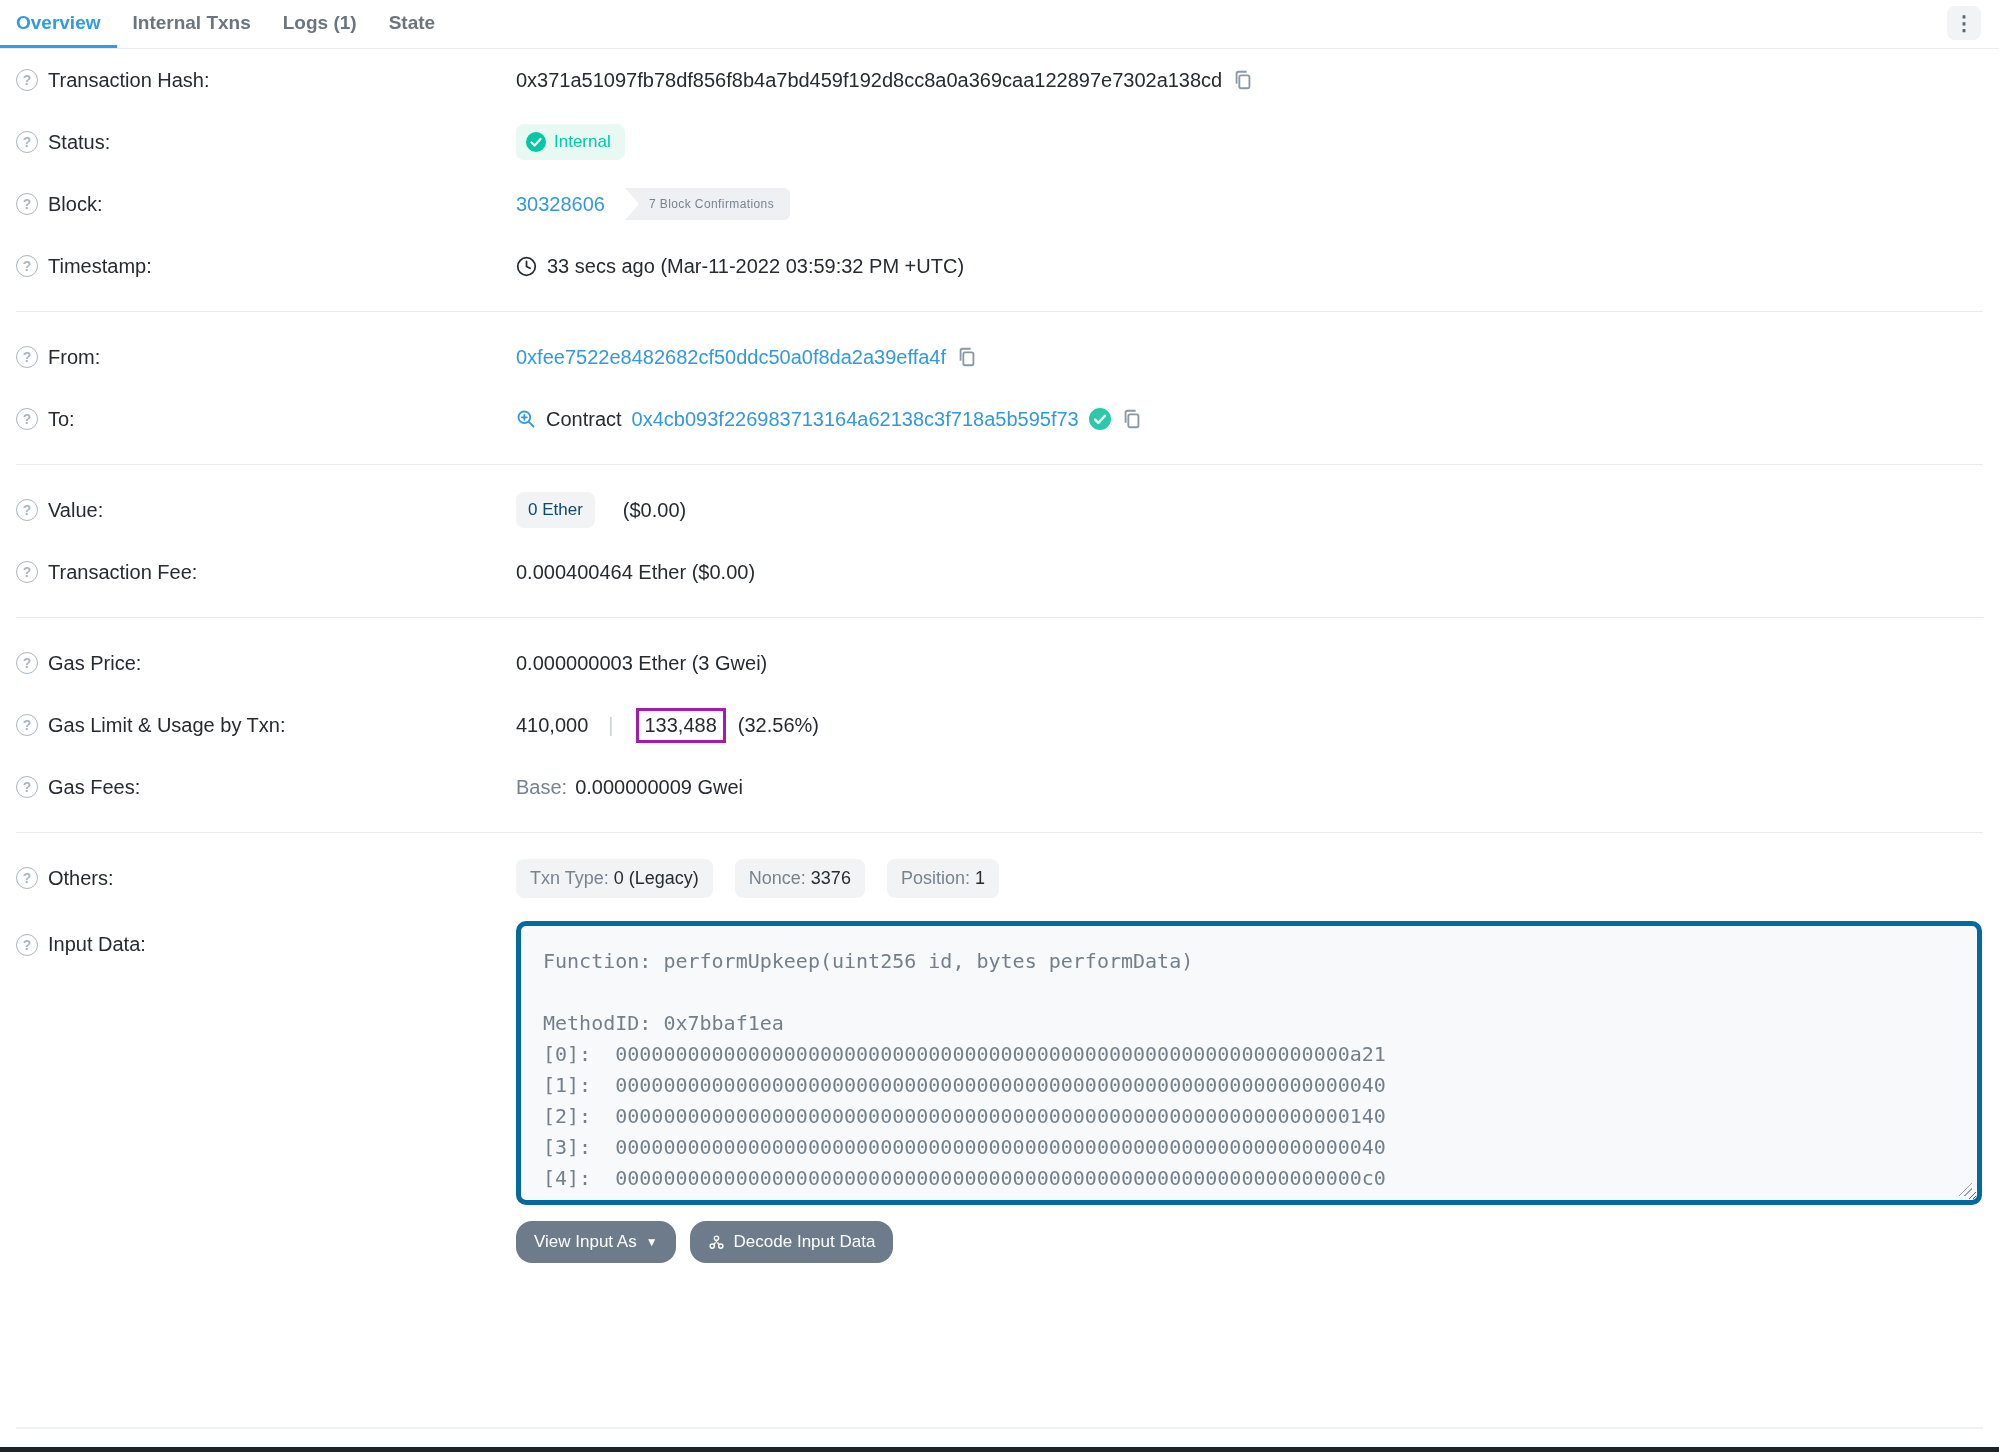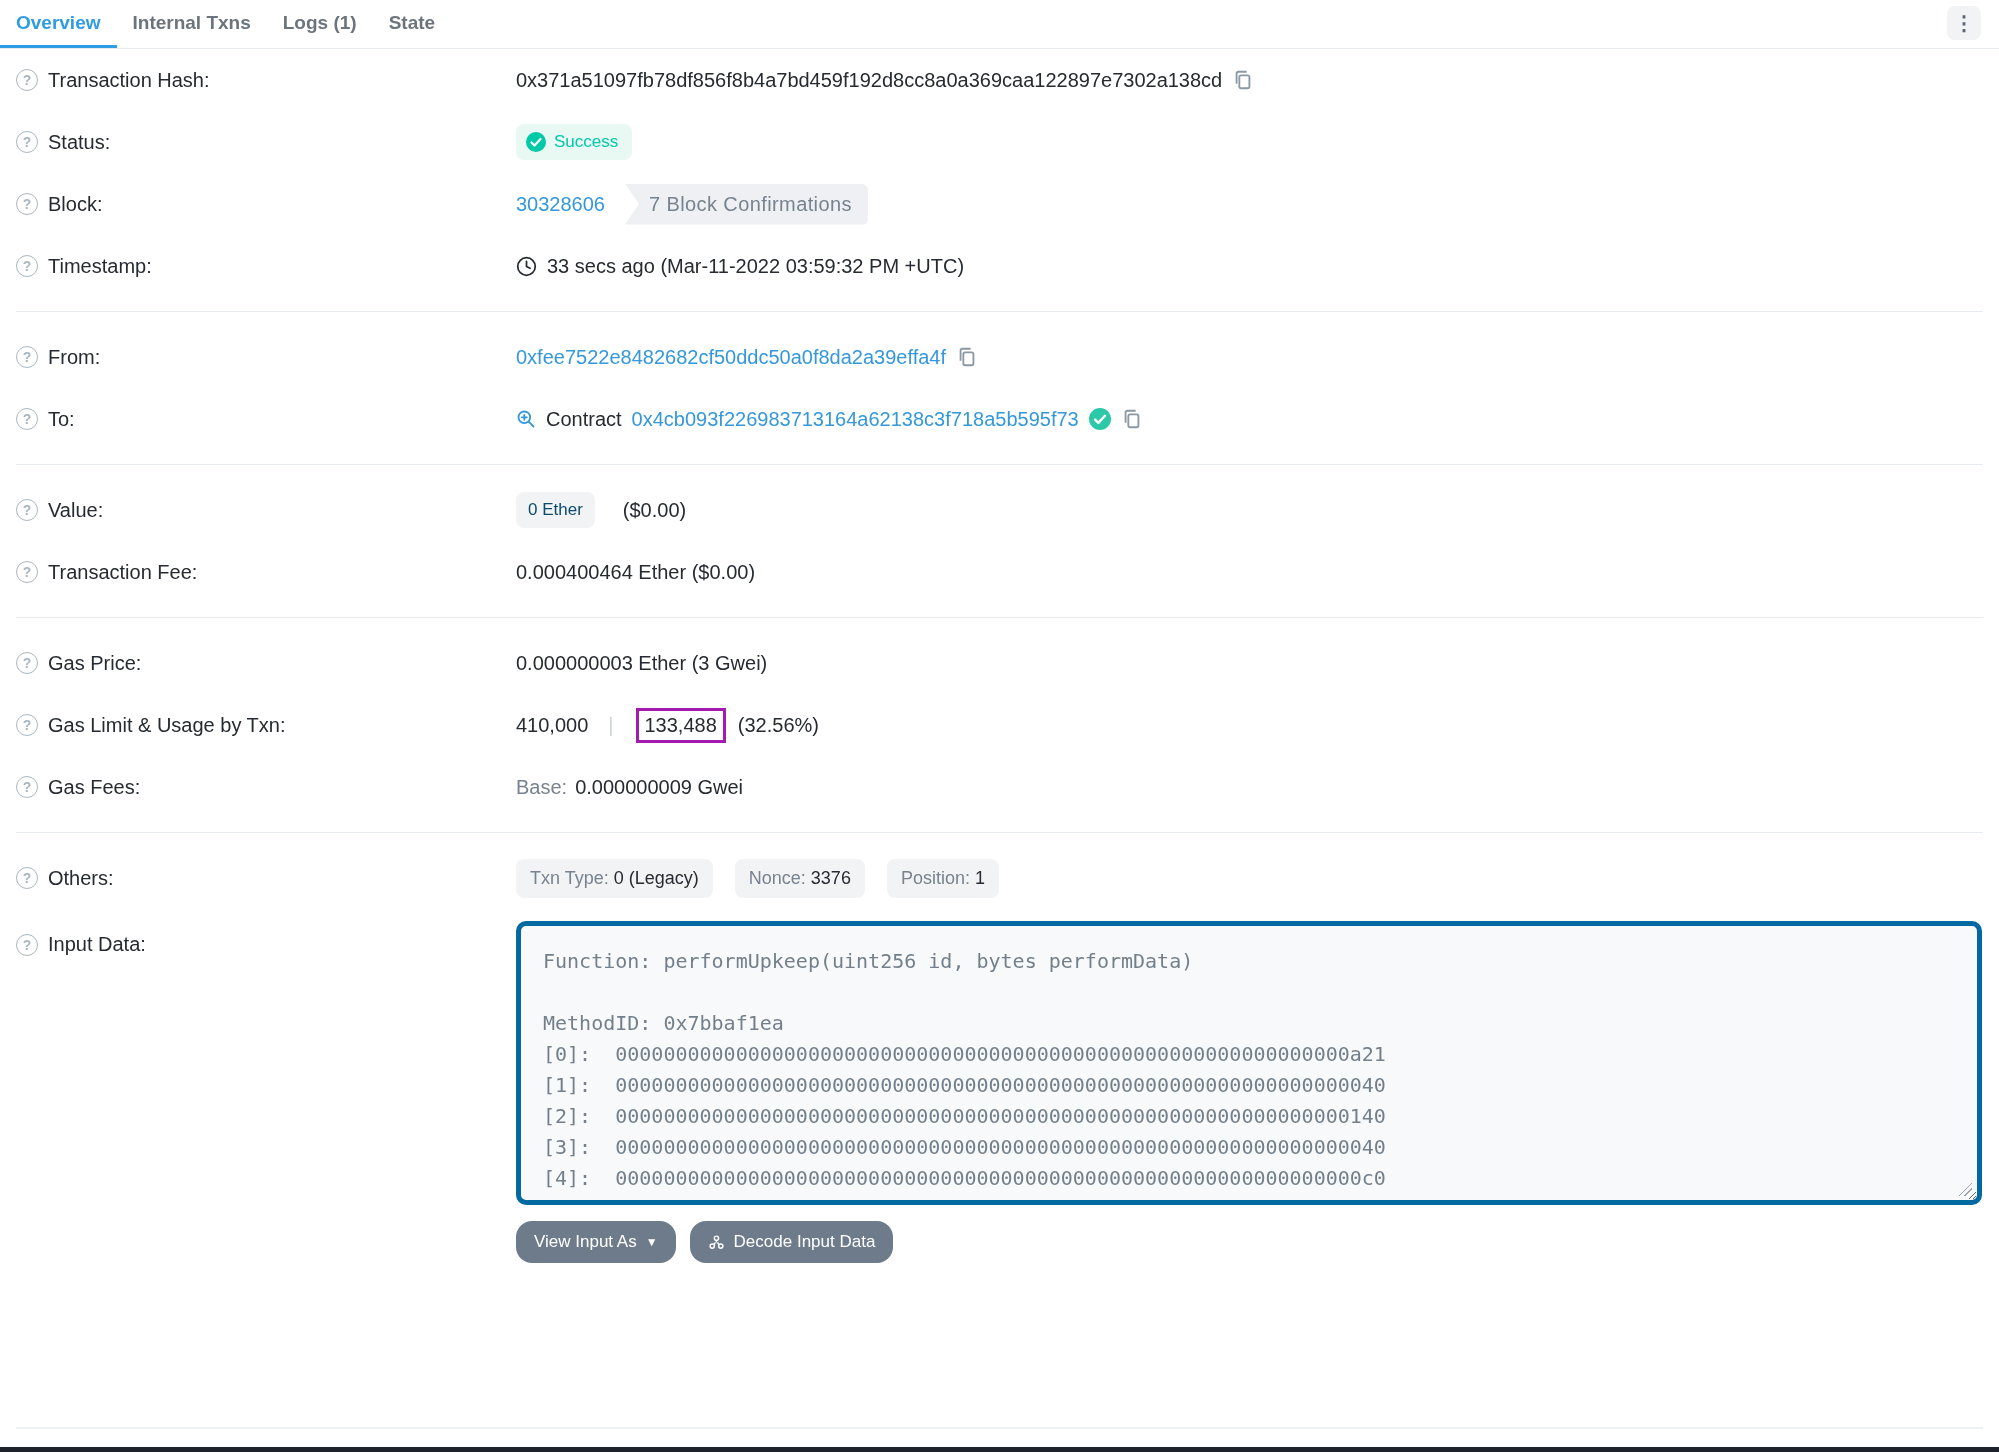--- a/index.html
+++ b/index.html
@@ -34,21 +34,21 @@
   a.link { color:#3498db; text-decoration:none; cursor:pointer; }
 
   .icon-copy { cursor:pointer; display:inline-flex; }
   .icon-copy svg { stroke:#8a98a4; }
 
   
   .badge-success { display:inline-flex; align-items:center; gap:8px; background:#e7f9f2; color:#00c9a7;
                    font-size:17px; padding:8px 14px 8px 10px; border-radius:8px; }
 
   
-  .badge-confirm { background:#eef0f3; color:#77838f; font-size:20px; letter-spacing:.4px; padding:9px 16px 9px 24px;
+  .badge-confirm { background:#eef0f3; color:#77838f; font-size:12px; letter-spacing:.4px; padding:9px 16px 9px 24px;
                    margin-left:10px; clip-path:polygon(0 0, 100% 0, 100% 100%, 0 100%, 14px 50%); border-radius:0 6px 6px 0; }
 
   
   .badge-gray { background:#f2f3f5; border-radius:8px; padding:8px 12px; font-size:17px; color:#0c4a6e; }
   .badge-kv { background:#f2f3f5; border-radius:8px; padding:9px 14px; font-size:18px; margin-right:12px; }
   .badge-kv .k { color:#77838f; }
   .badge-kv .v { color:#262b31; }
 
   .muted { color:#77838f; }
   .sep-bar { color:#ccd3da; padding:0 10px; }
@@ -111,21 +111,21 @@
       <div class="row-label">
         <span class="qicon">?</span>
         <span>Status:</span>
       </div>
       <div class="row-value">
         <span class="badge-success">
           <svg width="20" height="20" viewBox="0 0 20 20">
               <circle cx="10" cy="10" r="10" fill="#00c9a7"></circle>
               <path d="M5.5 10.5l3 3 6-6.5" stroke="#fff" stroke-width="2.2" fill="none" stroke-linecap="round" stroke-linejoin="round"></path>
             </svg>
-          <span>Success</span>
+          <span>Internal</span>
         </span>
       </div>
     </div>
 
     <div class="row">
       <div class="row-label">
         <span class="qicon">?</span>
         <span>Block:</span>
       </div>
       <div class="row-value">

